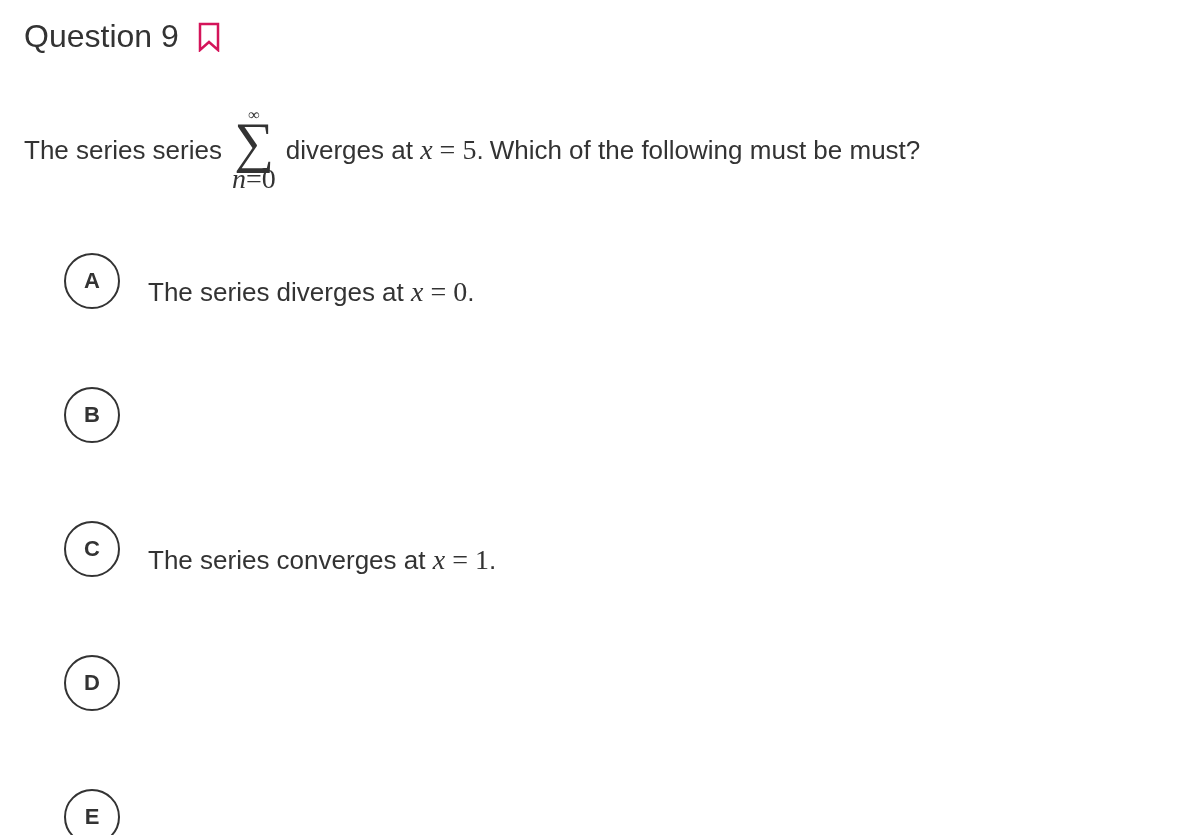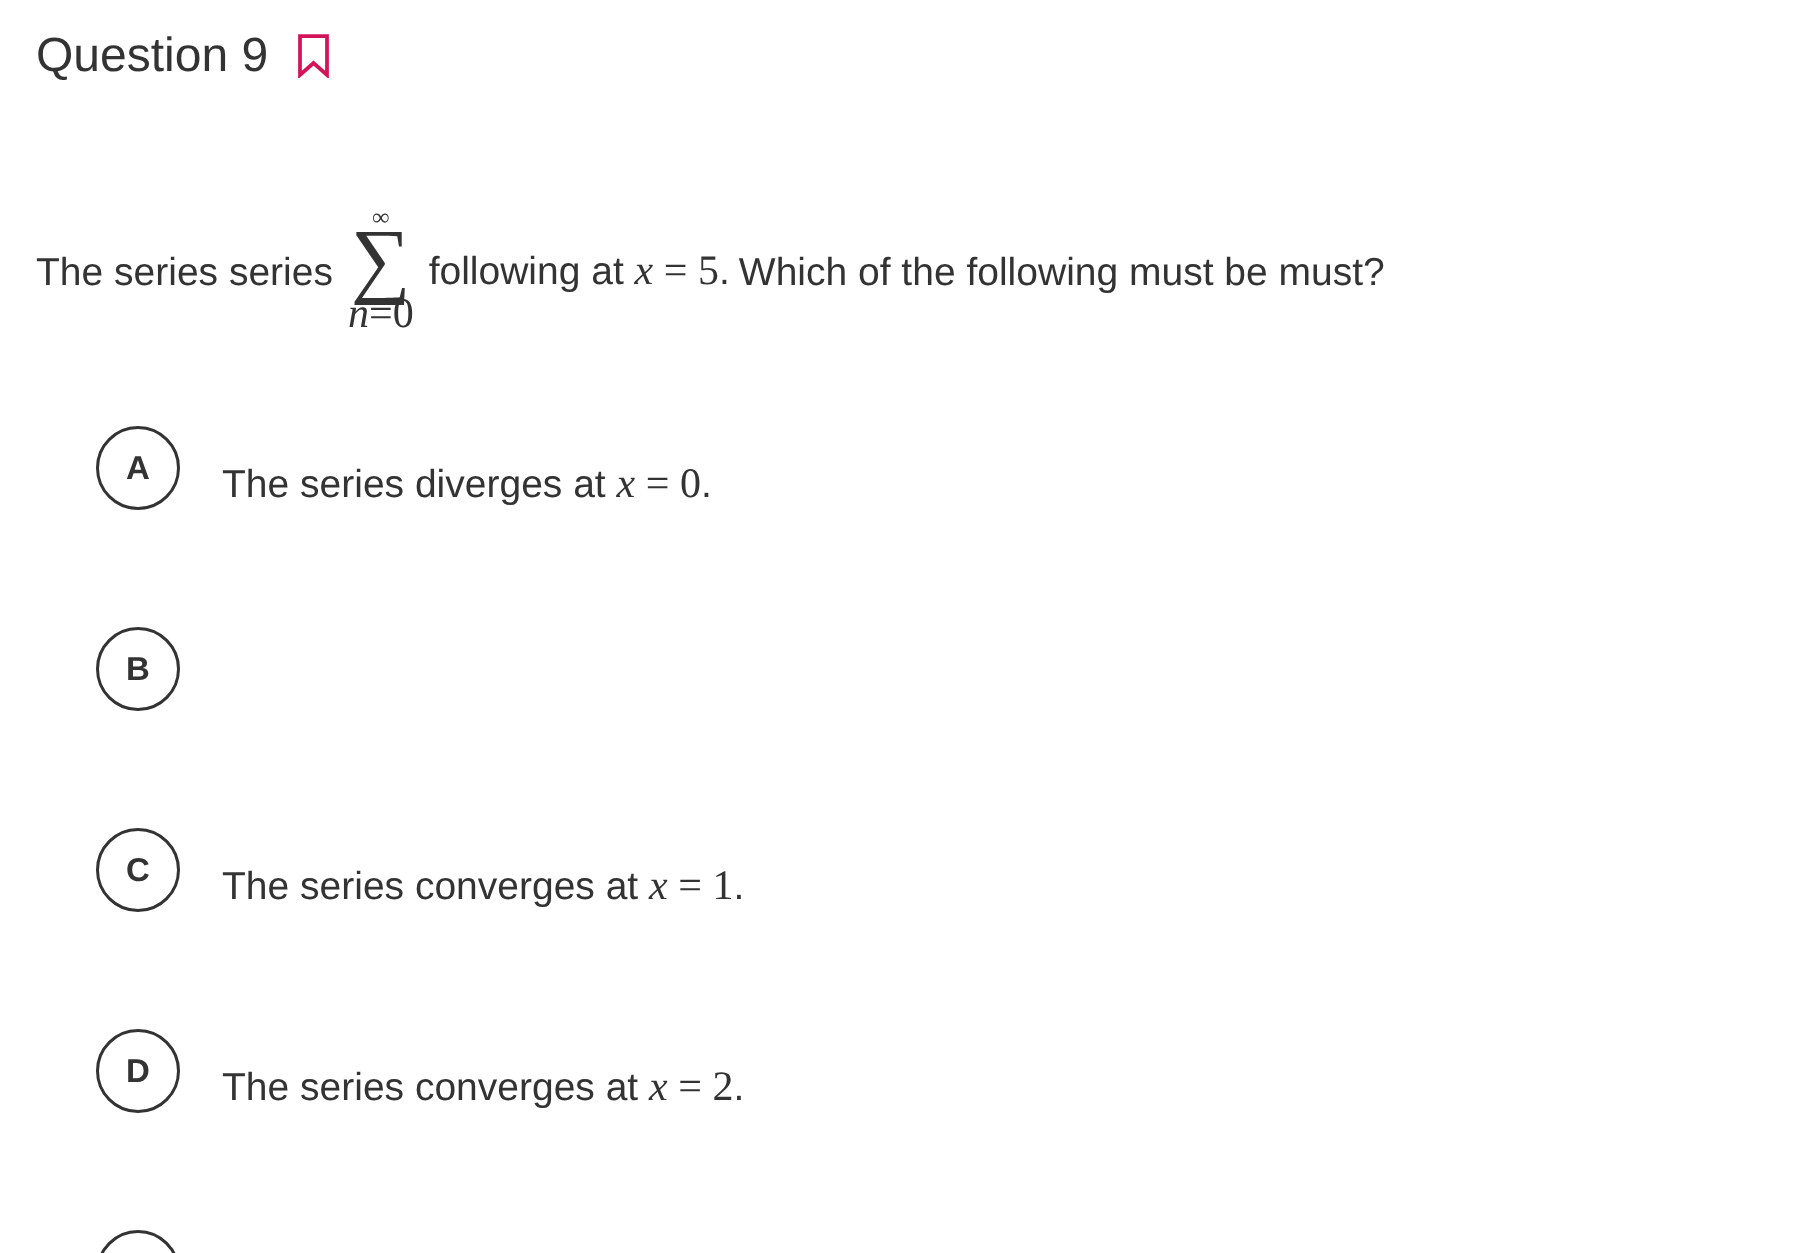--- a/index.html
+++ b/index.html
@@ -11,21 +11,21 @@
       font-family: Arial, Helvetica, sans-serif;
       background: #fff;
       color: #333;
       padding: 18px 24px;
       width: 1200px;
     }
     .question-header {
       display: flex;
       align-items: center;
       gap: 18px;
-      margin-bottom: 83px;
+      margin-bottom: 52px;
     }
     .question-title {
       font-size: 32px;
       font-weight: 400;
       color: #333;
     }
     .bookmark-icon svg {
       width: 24px;
       height: 30px;
       display: block;
@@ -137,21 +137,21 @@
 <div class="question-stem">
   <span>The series series</span>
   <span class="math-sigma">
     <span class="sigma-upper">∞</span>
     <span class="sigma-main">∑</span>
     <span class="sigma-lower">
       <span class="math-i">n</span><span class="math-r">=</span><span class="math-r">0</span>
     </span>
   </span>
   <span class="nowrap">
-    <span> following at </span><span class="math-i">x</span><span class="math-r"> = </span><span class="math-r">5</span><span>. </span>
+    <span> diverges at </span><span class="math-i">x</span><span class="math-r"> = </span><span class="math-r">5</span><span>. </span>
   </span>
   <span>Which of the following must be must?</span>
 </div>
 
 <div class="answers">
 
   <div class="answer-row">
     <div class="answer-circle">A</div>
     <div class="answer-text">
       <span>The series diverges at </span><span class="math-i">x</span><span class="math-r"> = </span><span class="math-r">0</span><span>.</span>
@@ -164,22 +164,19 @@
 
   <div class="answer-row">
     <div class="answer-circle">C</div>
     <div class="answer-text">
       <span>The series converges at </span><span class="math-i">x</span><span class="math-r"> = </span><span class="math-r">1</span><span>.</span>
     </div>
   </div>
 
   <div class="answer-row">
     <div class="answer-circle">D</div>
-    <div class="answer-text">
-      <span>The series converges at </span><span class="math-i">x</span><span class="math-r"> = </span><span class="math-r">2</span><span>.</span>
-    </div>
   </div>
 
   <div class="answer-row">
     <div class="answer-circle">E</div>
   </div>
 
 </div>
 
 </body></html>

